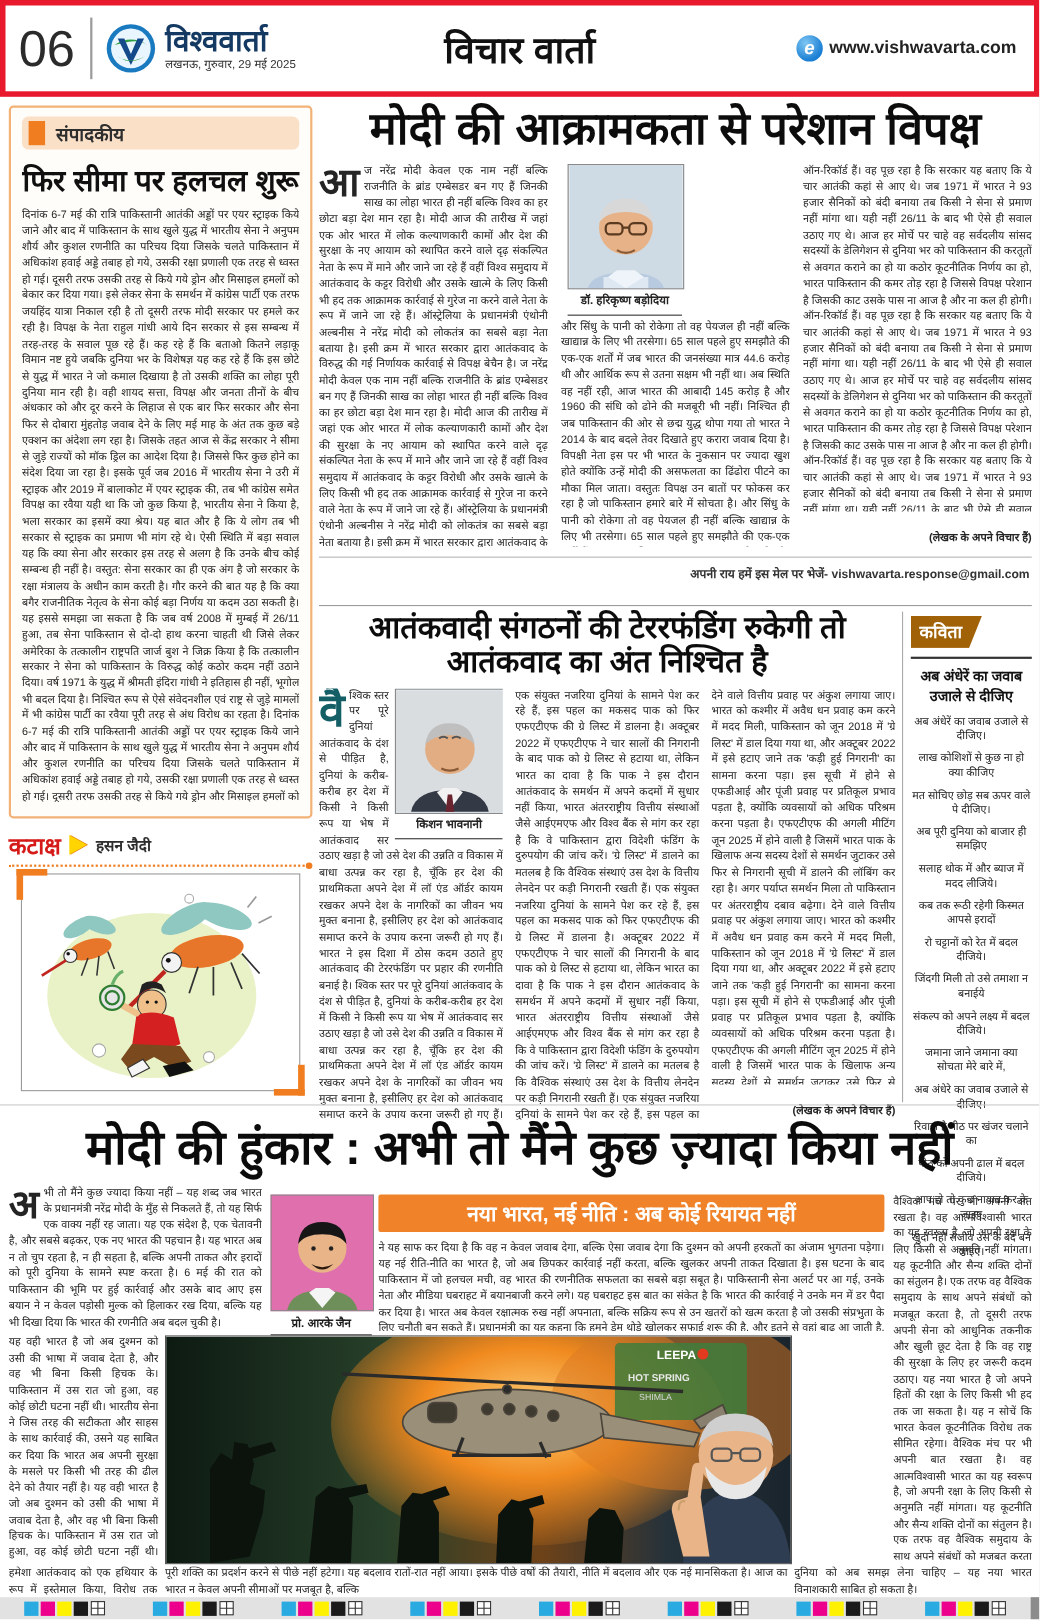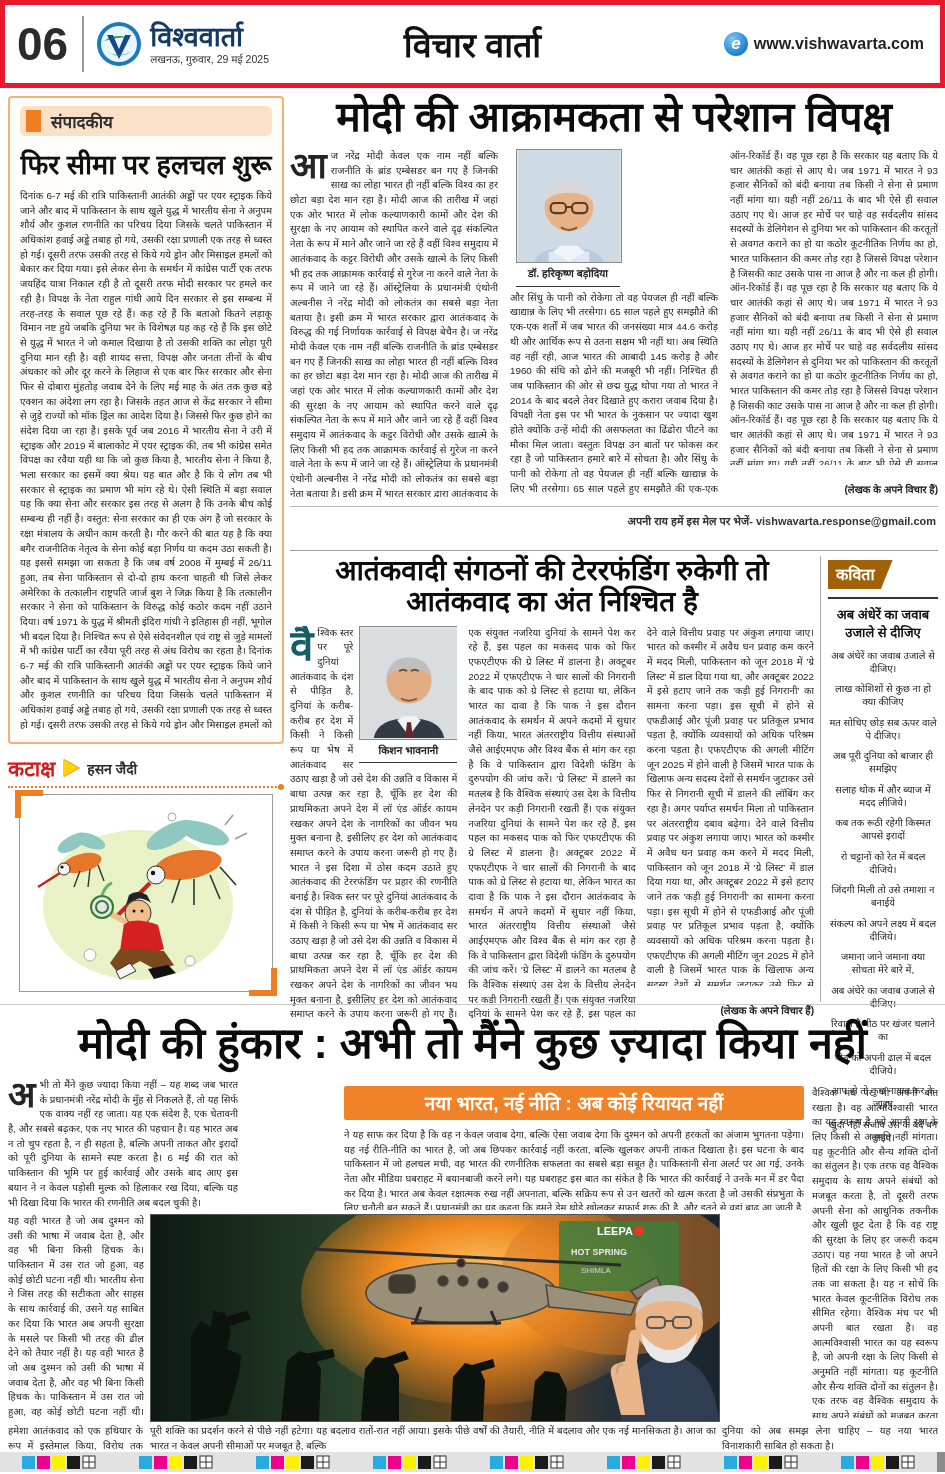--- a/index.html
+++ b/index.html
@@ -1,21 +1,21 @@
 <!DOCTYPE html>
 <html><head>
 <meta charset="utf-8">
 <style>
   html,body{margin:0;padding:0;background:#f2f2f2;}
   #page{position:relative;width:945px;height:1474px;background:#fff;margin:0 auto;
         font-family:"Liberation Sans","DejaVu Sans",sans-serif;color:#1c1c1c;overflow:hidden;}
   
   .hdr{position:absolute;left:0;top:0;width:945px;height:88px;box-sizing:border-box;
        border:5px solid #e8192c;border-bottom-width:5px;display:flex;align-items:center;background:#fff;}
-  .pgnum{font-size:46px;font-weight:bold;color:#2b2b2b;margin:0 14px 0 12px;line-height:1;}
+  .pgnum{font-size:46px;font-weight:normal;color:#2b2b2b;margin:0 14px 0 12px;line-height:1;}
   .hdr-div{width:2px;height:56px;background:#9a9a9a;margin-right:12px;}
   .logo{width:46px;height:46px;border-radius:50%;margin-right:8px;flex:0 0 auto;}
   .masthead{line-height:1.05;}
   .masthead .mh-title{font-size:27px;font-weight:bold;color:#143a63;}
   .masthead .mh-date{font-size:10.5px;color:#333;margin-top:3px;}
   .hdr-center{position:absolute;left:50%;transform:translateX(-50%);font-size:34px;font-weight:bold;color:#111;}
   .hdr-right{position:absolute;right:16px;display:flex;align-items:center;gap:6px;font-size:16px;font-weight:bold;color:#222;}
   .eicon{width:24px;height:24px;border-radius:50%;background:radial-gradient(circle at 35% 30%,#7ec6f2,#1b7fd4 70%);
          color:#fff;font-weight:bold;font-size:17px;display:flex;align-items:center;justify-content:center;font-style:italic;}
   
@@ -276,20 +276,33 @@
 
   <div class="hr-mid"></div>
   <div class="bot-headline">मोदी की हुंकार : अभी तो मैंने कुछ ज़्यादा किया नहीं</div>
 
   <div class="bot-left-a bodytxt">
     <span class="dropcap">अ</span>
     <span>भी तो मैंने कुछ ज्यादा किया नहीं – यह शब्द जब भारत के प्रधानमंत्री नरेंद्र मोदी के मुँह से निकलते हैं, तो यह सिर्फ एक वाक्य नहीं रह जाता। यह एक संदेश है, एक चेतावनी है, और सबसे बढ़कर, एक नए भारत की पहचान है। यह भारत अब न तो चुप रहता है, न ही सहता है, बल्कि अपनी ताकत और इरादों को पूरी दुनिया के सामने स्पष्ट करता है। 6 मई की रात को पाकिस्तान की भूमि पर हुई कार्रवाई और उसके बाद आए इस बयान ने न केवल पड़ोसी मुल्क को हिलाकर रख दिया, बल्कि यह भी दिखा दिया कि भारत की रणनीति अब बदल चुकी है।</span>
   </div>
   <div class="bot-left-b bodytxt">यह वही भारत है जो अब दुश्मन को उसी की भाषा में जवाब देता है, और वह भी बिना किसी हिचक के। पाकिस्तान में उस रात जो हुआ, वह कोई छोटी घटना नहीं थी। भारतीय सेना ने जिस तरह की सटीकता और साहस के साथ कार्रवाई की, उसने यह साबित कर दिया कि भारत अब अपनी सुरक्षा के मसले पर किसी भी तरह की ढील देने को तैयार नहीं है। यह वही भारत है जो अब दुश्मन को उसी की भाषा में जवाब देता है, और वह भी बिना किसी हिचक के। पाकिस्तान में उस रात जो हुआ, वह कोई छोटी घटना नहीं थी। भारतीय सेना ने जिस तरह की सटीकता और साहस के साथ कार्रवाई की, उसने यह साबित कर दिया कि भारत अब अपनी सुरक्षा के मसले पर किसी भी तरह की ढील देने को तैयार नहीं है।</div>
 
+  <div class="bot-fig">
+    <svg viewBox="0 0 92 104">
+      <rect width="92" height="104" fill="#e06fae"></rect>
+      <path d="M46 86 q-28 0 -32 18 h64 q-4 -18 -32 -18" fill="#6e8f5a"></path>
+      <path d="M34 88 l12 14 12 -14 -6 -4 h-12 z" fill="#f5f5f5"></path>
+      <circle cx="46" cy="48" r="22" fill="#e8b488"></circle>
+      <path d="M24 44 q2 -20 22 -20 q20 0 22 20 q-6 -9 -22 -9 q-16 0 -22 9" fill="#161616"></path>
+      <path d="M36 62 q10 6 20 0 q-5 5 -10 5 q-5 0 -10 -5" fill="#2a1a10"></path>
+      <circle cx="38" cy="48" r="2" fill="#222"></circle>
+        <circle cx="54" cy="48" r="2" fill="#222"></circle>
+    </svg>
+    <div class="figcap">प्रो. आरके जैन</div>
+  </div>
 
   <div class="bot-sub">नया भारत, नई नीति : अब कोई रियायत नहीं</div>
   <div class="bot-sub-body bodytxt">ने यह साफ कर दिया है कि वह न केवल जवाब देगा, बल्कि ऐसा जवाब देगा कि दुश्मन को अपनी हरकतों का अंजाम भुगतना पड़ेगा। यह नई रीति-नीति का भारत है, जो अब छिपकर कार्रवाई नहीं करता, बल्कि खुलकर अपनी ताकत दिखाता है। इस घटना के बाद पाकिस्तान में जो हलचल मची, वह भारत की रणनीतिक सफलता का सबसे बड़ा सबूत है। पाकिस्तानी सेना अलर्ट पर आ गई, उनके नेता और मीडिया घबराहट में बयानबाजी करने लगे। यह घबराहट इस बात का संकेत है कि भारत की कार्रवाई ने उनके मन में डर पैदा कर दिया है। भारत अब केवल रक्षात्मक रुख नहीं अपनाता, बल्कि सक्रिय रूप से उन खतरों को खत्म करता है जो उसकी संप्रभुता के लिए चुनौती बन सकते हैं। प्रधानमंत्री का यह कहना कि हमने डेम थोड़े खोलकर सफाई शुरू की है, और इतने से वहां बाढ़ आ जाती है, एक गहरा रूपक है।</div>
   <div class="bot-right bodytxt">वैश्विक मंच पर भी अपनी बात रखता है। वह आत्मविश्वासी भारत का यह स्वरूप है, जो अपनी रक्षा के लिए किसी से अनुमति नहीं मांगता। यह कूटनीति और सैन्य शक्ति दोनों का संतुलन है। एक तरफ वह वैश्विक समुदाय के साथ अपने संबंधों को मजबूत करता है, तो दूसरी तरफ अपनी सेना को आधुनिक तकनीक और खुली छूट देता है कि वह राष्ट्र की सुरक्षा के लिए हर जरूरी कदम उठाए। यह नया भारत है जो अपने हितों की रक्षा के लिए किसी भी हद तक जा सकता है। यह न सोचें कि भारत केवल कूटनीतिक विरोध तक सीमित रहेगा। वैश्विक मंच पर भी अपनी बात रखता है। वह आत्मविश्वासी भारत का यह स्वरूप है, जो अपनी रक्षा के लिए किसी से अनुमति नहीं मांगता। यह कूटनीति और सैन्य शक्ति दोनों का संतुलन है। एक तरफ वह वैश्विक समुदाय के साथ अपने संबंधों को मजबूत करता है, तो दूसरी तरफ अपनी सेना को आधुनिक तकनीक और खुली छूट देता है कि वह राष्ट्र की सुरक्षा के लिए हर जरूरी कदम उठाए। यह नया भारत है जो अपने हितों की रक्षा के लिए किसी भी हद तक जा सकता है। यह न सोचें कि भारत केवल कूटनीतिक विरोध तक सीमित रहेगा।</div>
 
   <div class="bigphoto">
     <svg width="568" height="206" viewBox="0 0 568 206">
       <defs>
         <linearGradient id="bg" x1="0" y1="0" x2="1" y2="0">
           <stop offset="0" stop-color="#0d1a12"></stop>

